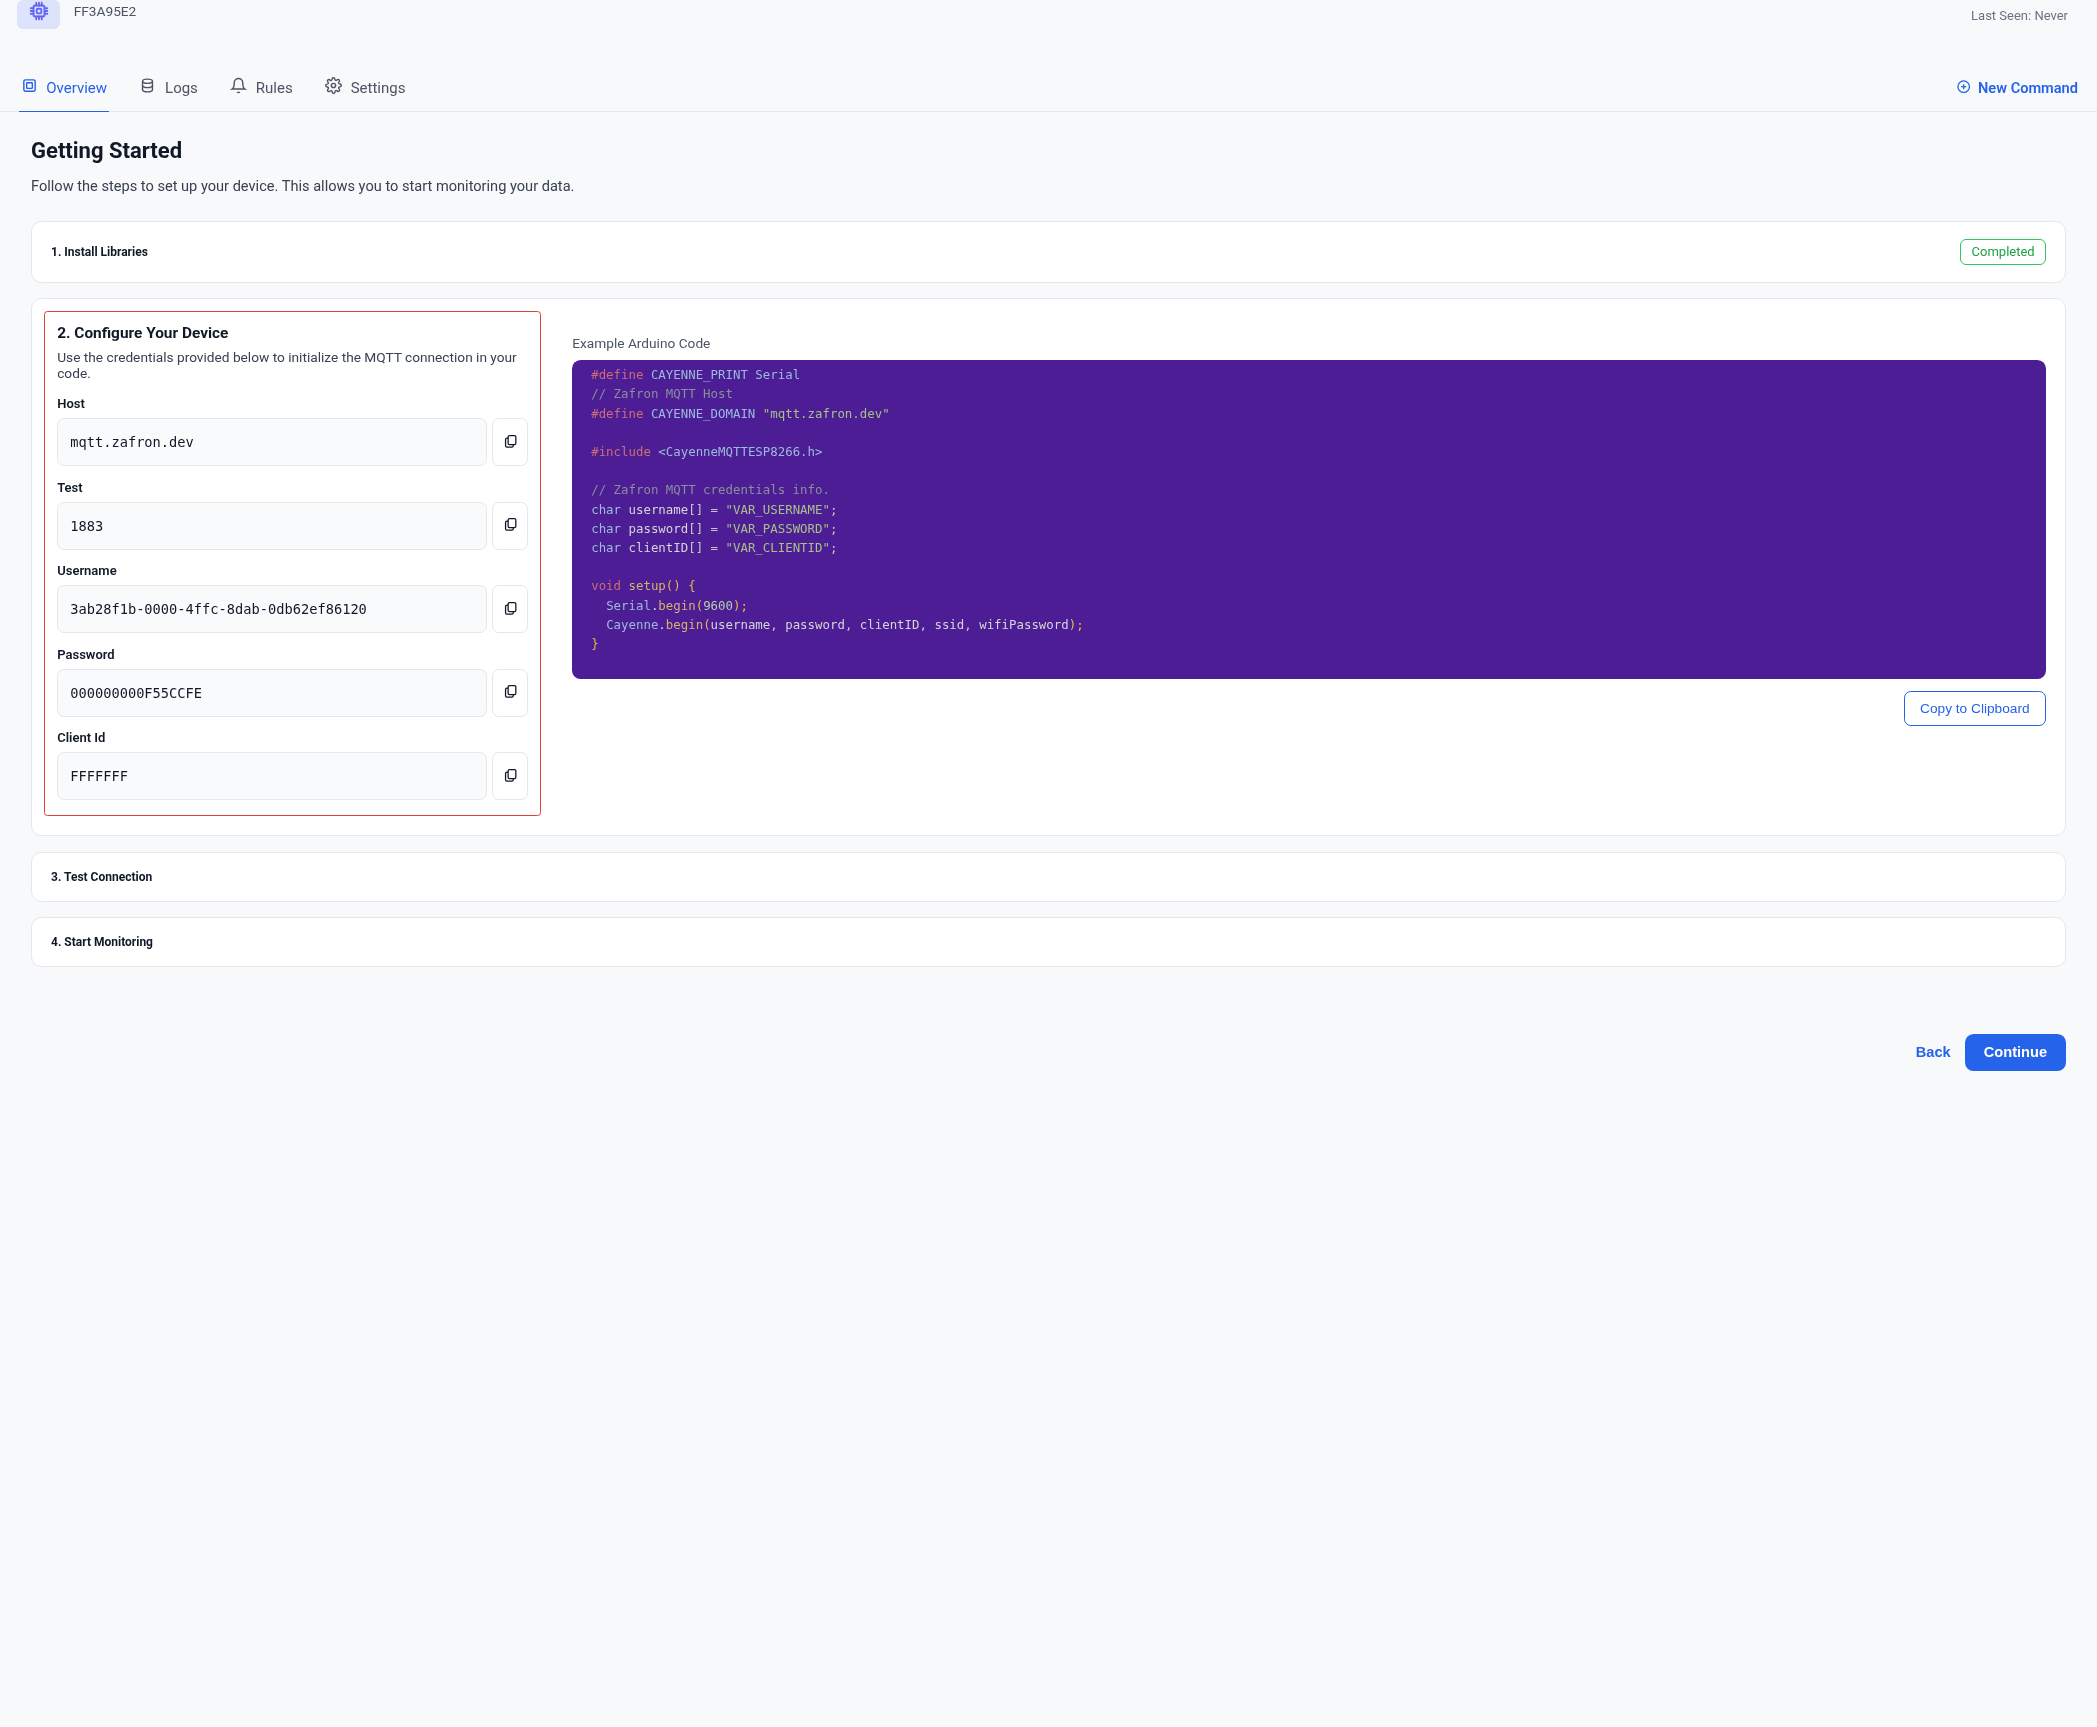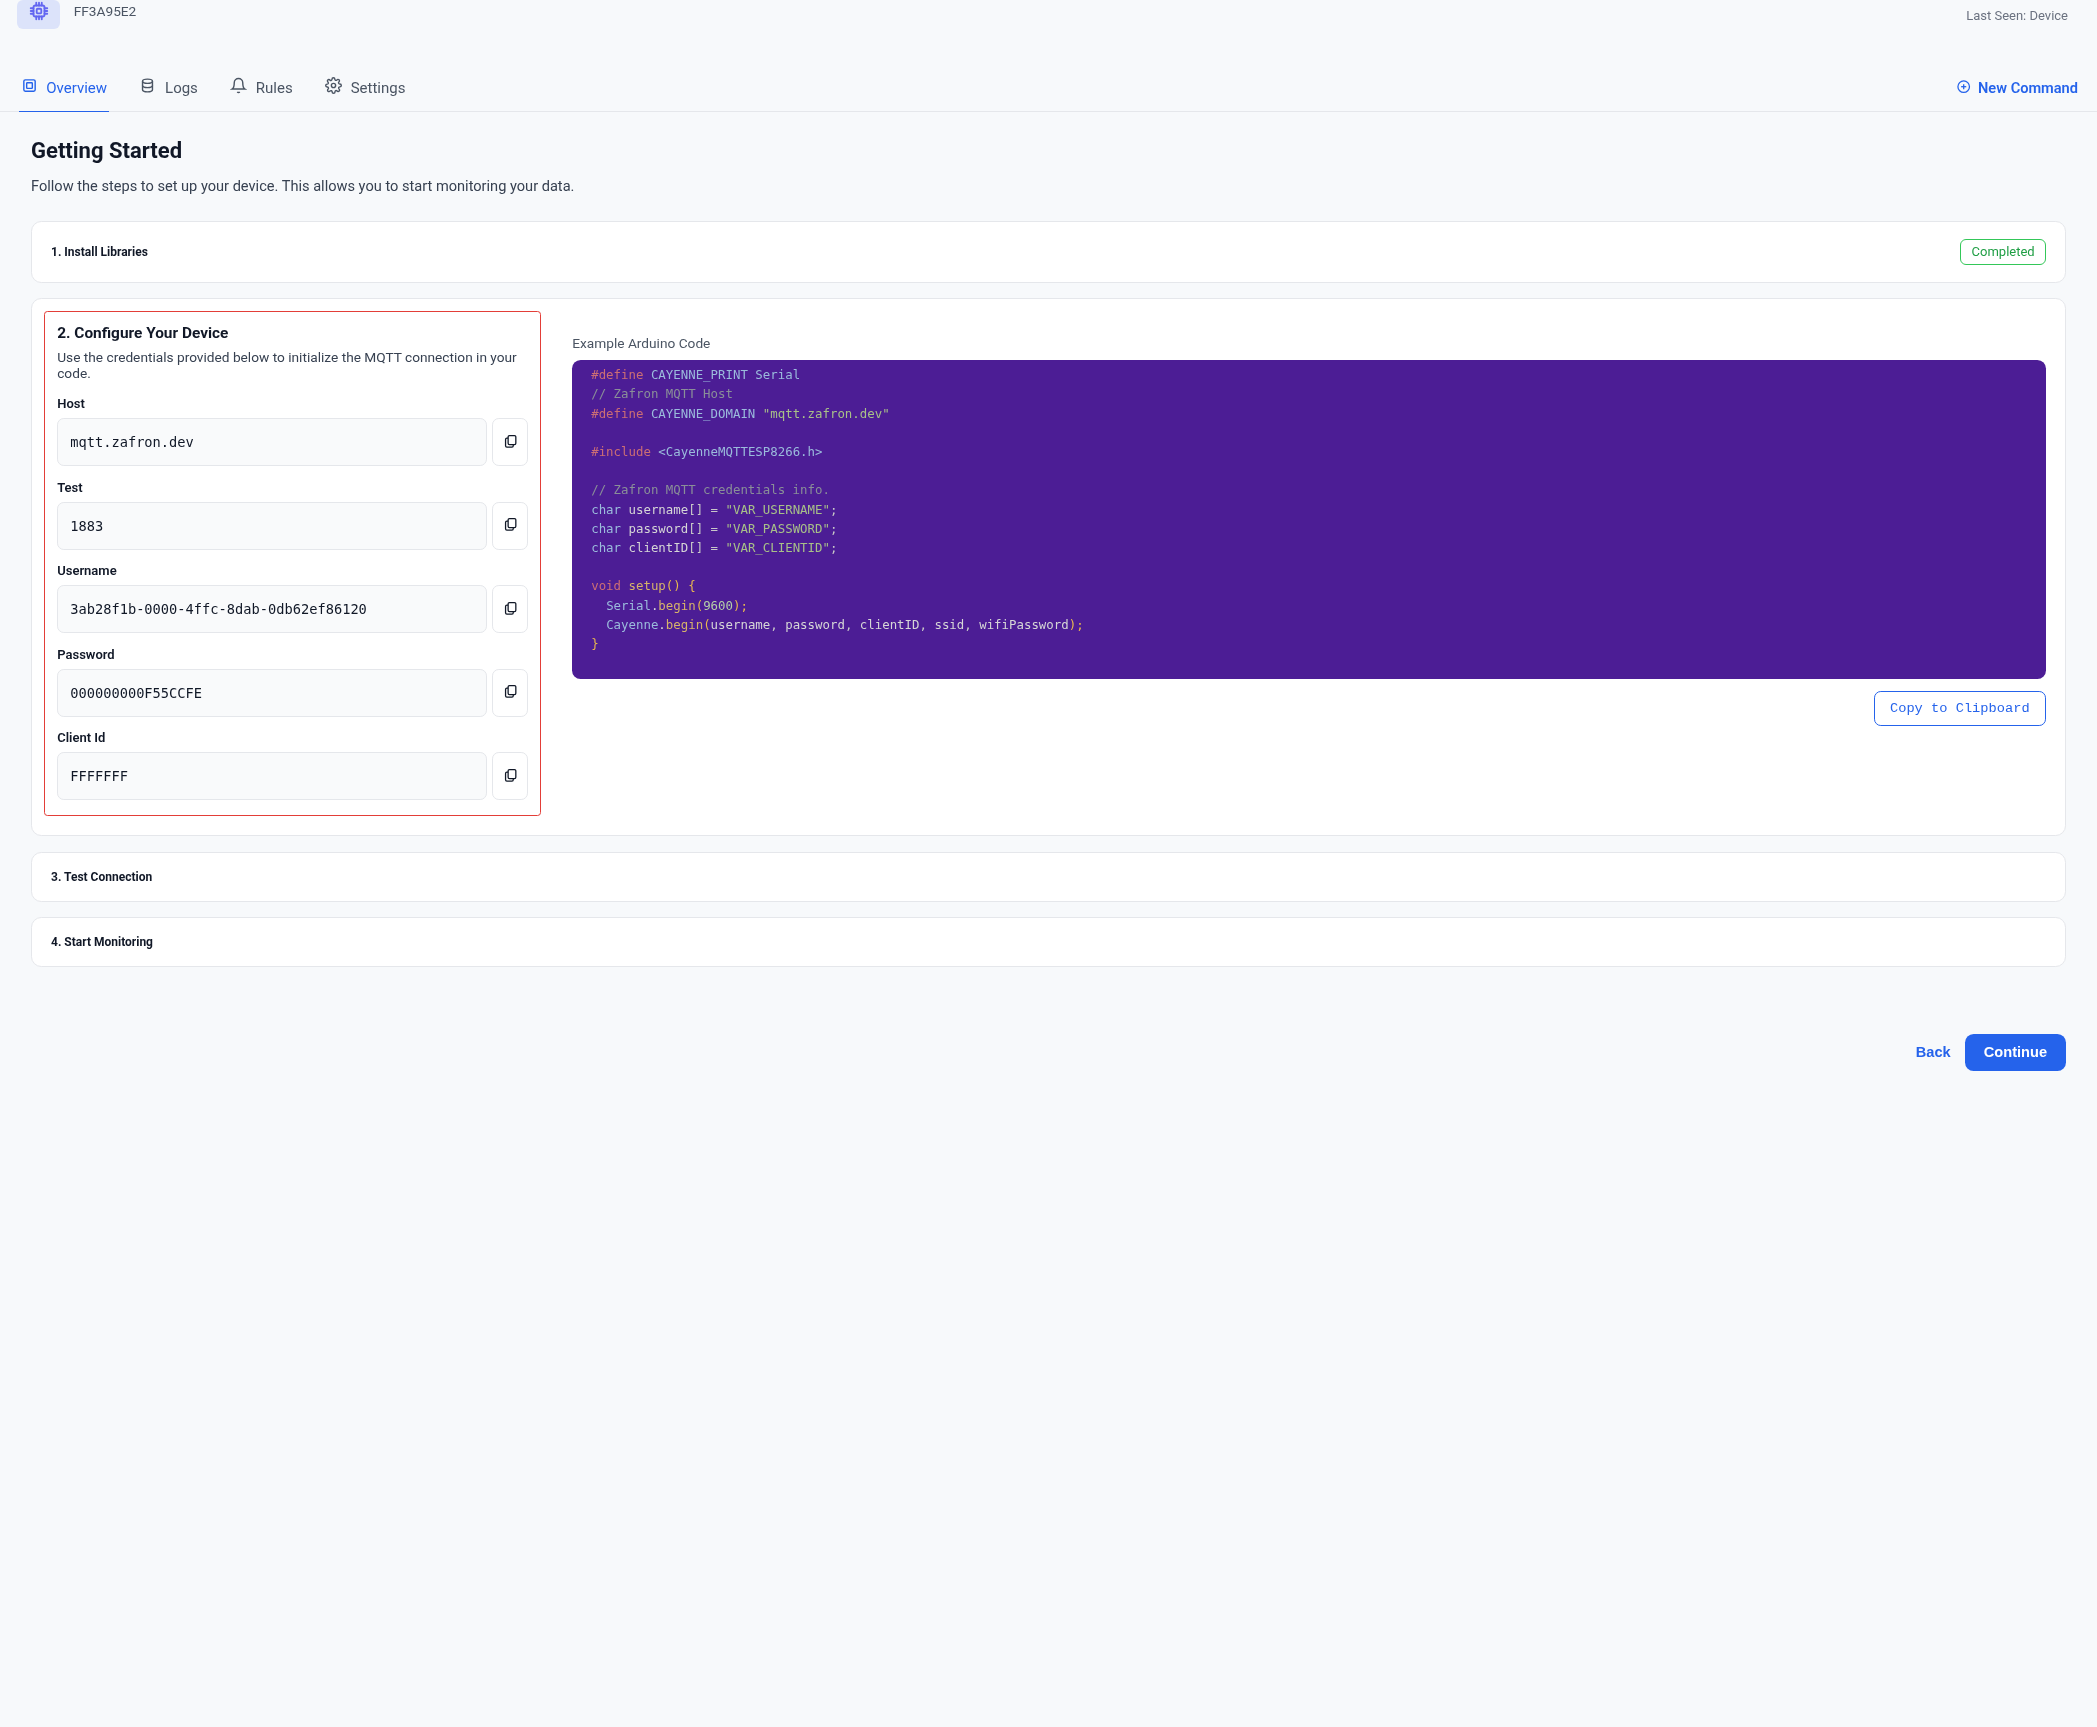--- a/index.html
+++ b/index.html
@@ -141,21 +141,20 @@
   .copy-clip-row { display: flex; justify-content: flex-end; margin-top: 12px; }
   .copy-clip {
     border: 1.3px solid #2563EB;
     color: #2563EB;
     background: #fff;
     border-radius: 6.8px;
     padding: 8.6px 15.4px;
     font-size: 13.7px;
     font-weight: 500;
     cursor: pointer;
-    font-family: Liberation Mono, monospace;
   }
 
   .footer-actions {
     display: flex; justify-content: flex-end; gap: 9px;
     padding: 20.5px 31px 31px 31px;
     align-items: center;
   }
   .btn-back { color: #2563EB; font-size: 14.6px; font-weight: 600; cursor: pointer; background: none; border: none; padding: 8.6px 5.1px; }
   .btn-continue {
     background: #2563EB; color: #fff; font-size: 14.6px; font-weight: 600;
@@ -182,21 +181,21 @@
           <line x1="3" y1="9" x2="6" y2="9"></line>
             <line x1="3" y1="12" x2="6" y2="12"></line>
             <line x1="3" y1="15" x2="6" y2="15"></line>
           <line x1="18" y1="9" x2="21" y2="9"></line>
             <line x1="18" y1="12" x2="21" y2="12"></line>
             <line x1="18" y1="15" x2="21" y2="15"></line>
         </svg>
       </div>
       <div class="device-id">FF3A95E2</div>
     </div>
-    <div class="last-seen">Last Seen: Device</div>
+    <div class="last-seen">Last Seen: Never</div>
   </div>
 
   <div class="tabs-row">
     <div class="tabs">
       <div class="tab active">
         <span>
           <svg viewBox="0 0 24 24" fill="none" stroke="currentColor" stroke-width="2">
               <rect x="4" y="4" width="16" height="16" rx="2"></rect>
               <rect x="8" y="8" width="8" height="8" rx="1"></rect>
             </svg>

